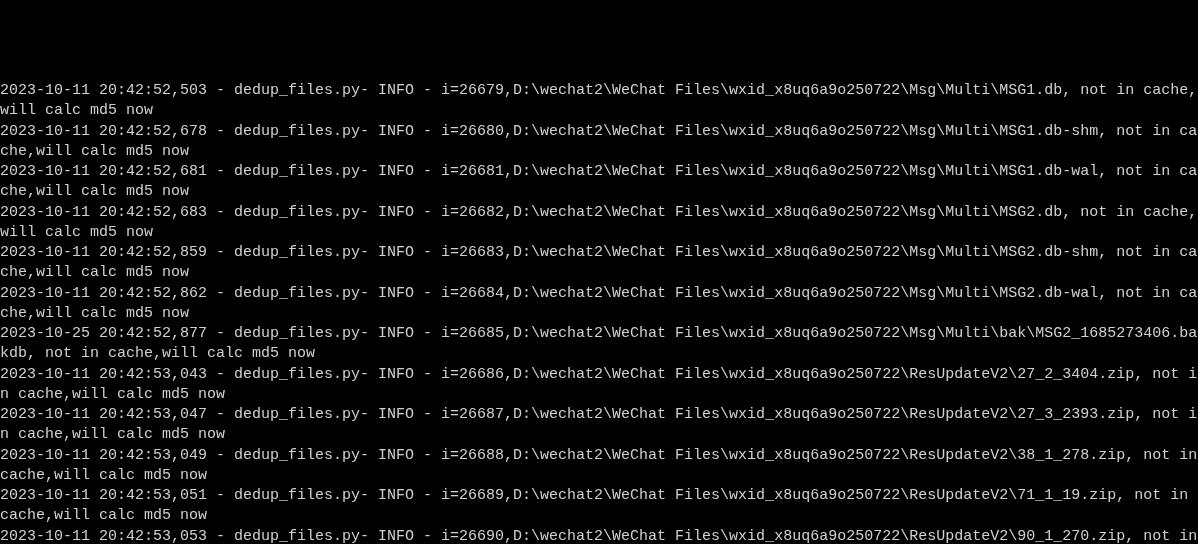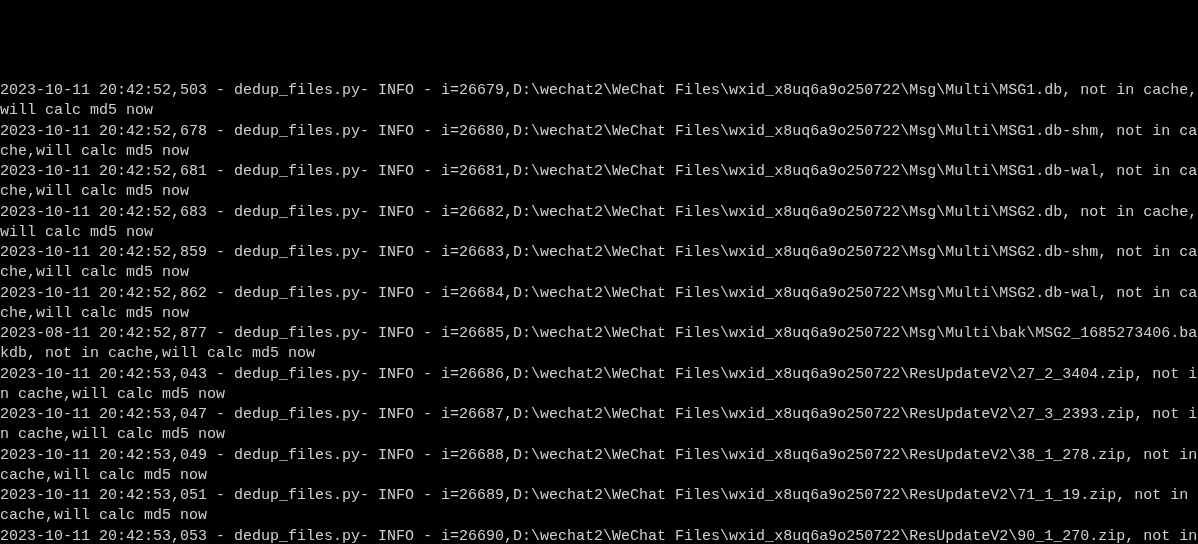--- a/index.html
+++ b/index.html
@@ -33,21 +33,21 @@
 <body>
 
 
 
 <div class="terminal"><span class="log-line">2023-10-11 20:42:52,503 - dedup_files.py- INFO - i=26679,D:\wechat2\WeChat Files\wxid_x8uq6a9o250722\Msg\Multi\MSG1.db, not in cache,will calc md5 now</span>
 <span class="log-line">2023-10-11 20:42:52,678 - dedup_files.py- INFO - i=26680,D:\wechat2\WeChat Files\wxid_x8uq6a9o250722\Msg\Multi\MSG1.db-shm, not in cache,will calc md5 now</span>
 <span class="log-line">2023-10-11 20:42:52,681 - dedup_files.py- INFO - i=26681,D:\wechat2\WeChat Files\wxid_x8uq6a9o250722\Msg\Multi\MSG1.db-wal, not in cache,will calc md5 now</span>
 <span class="log-line">2023-10-11 20:42:52,683 - dedup_files.py- INFO - i=26682,D:\wechat2\WeChat Files\wxid_x8uq6a9o250722\Msg\Multi\MSG2.db, not in cache,will calc md5 now</span>
 <span class="log-line">2023-10-11 20:42:52,859 - dedup_files.py- INFO - i=26683,D:\wechat2\WeChat Files\wxid_x8uq6a9o250722\Msg\Multi\MSG2.db-shm, not in cache,will calc md5 now</span>
 <span class="log-line">2023-10-11 20:42:52,862 - dedup_files.py- INFO - i=26684,D:\wechat2\WeChat Files\wxid_x8uq6a9o250722\Msg\Multi\MSG2.db-wal, not in cache,will calc md5 now</span>
-<span class="log-line">2023-08-11 20:42:52,877 - dedup_files.py- INFO - i=26685,D:\wechat2\WeChat Files\wxid_x8uq6a9o250722\Msg\Multi\bak\MSG2_1685273406.bakdb, not in cache,will calc md5 now</span>
+<span class="log-line">2023-10-25 20:42:52,877 - dedup_files.py- INFO - i=26685,D:\wechat2\WeChat Files\wxid_x8uq6a9o250722\Msg\Multi\bak\MSG2_1685273406.bakdb, not in cache,will calc md5 now</span>
 <span class="log-line">2023-10-11 20:42:53,043 - dedup_files.py- INFO - i=26686,D:\wechat2\WeChat Files\wxid_x8uq6a9o250722\ResUpdateV2\27_2_3404.zip, not in cache,will calc md5 now</span>
 <span class="log-line">2023-10-11 20:42:53,047 - dedup_files.py- INFO - i=26687,D:\wechat2\WeChat Files\wxid_x8uq6a9o250722\ResUpdateV2\27_3_2393.zip, not in cache,will calc md5 now</span>
 <span class="log-line">2023-10-11 20:42:53,049 - dedup_files.py- INFO - i=26688,D:\wechat2\WeChat Files\wxid_x8uq6a9o250722\ResUpdateV2\38_1_278.zip, not in cache,will calc md5 now</span>
 <span class="log-line">2023-10-11 20:42:53,051 - dedup_files.py- INFO - i=26689,D:\wechat2\WeChat Files\wxid_x8uq6a9o250722\ResUpdateV2\71_1_19.zip, not in cache,will calc md5 now</span>
 <span class="log-line">2023-10-11 20:42:53,053 - dedup_files.py- INFO - i=26690,D:\wechat2\WeChat Files\wxid_x8uq6a9o250722\ResUpdateV2\90_1_270.zip, not in cache,will calc md5 now</span>
 
 </div>
 
 
 

